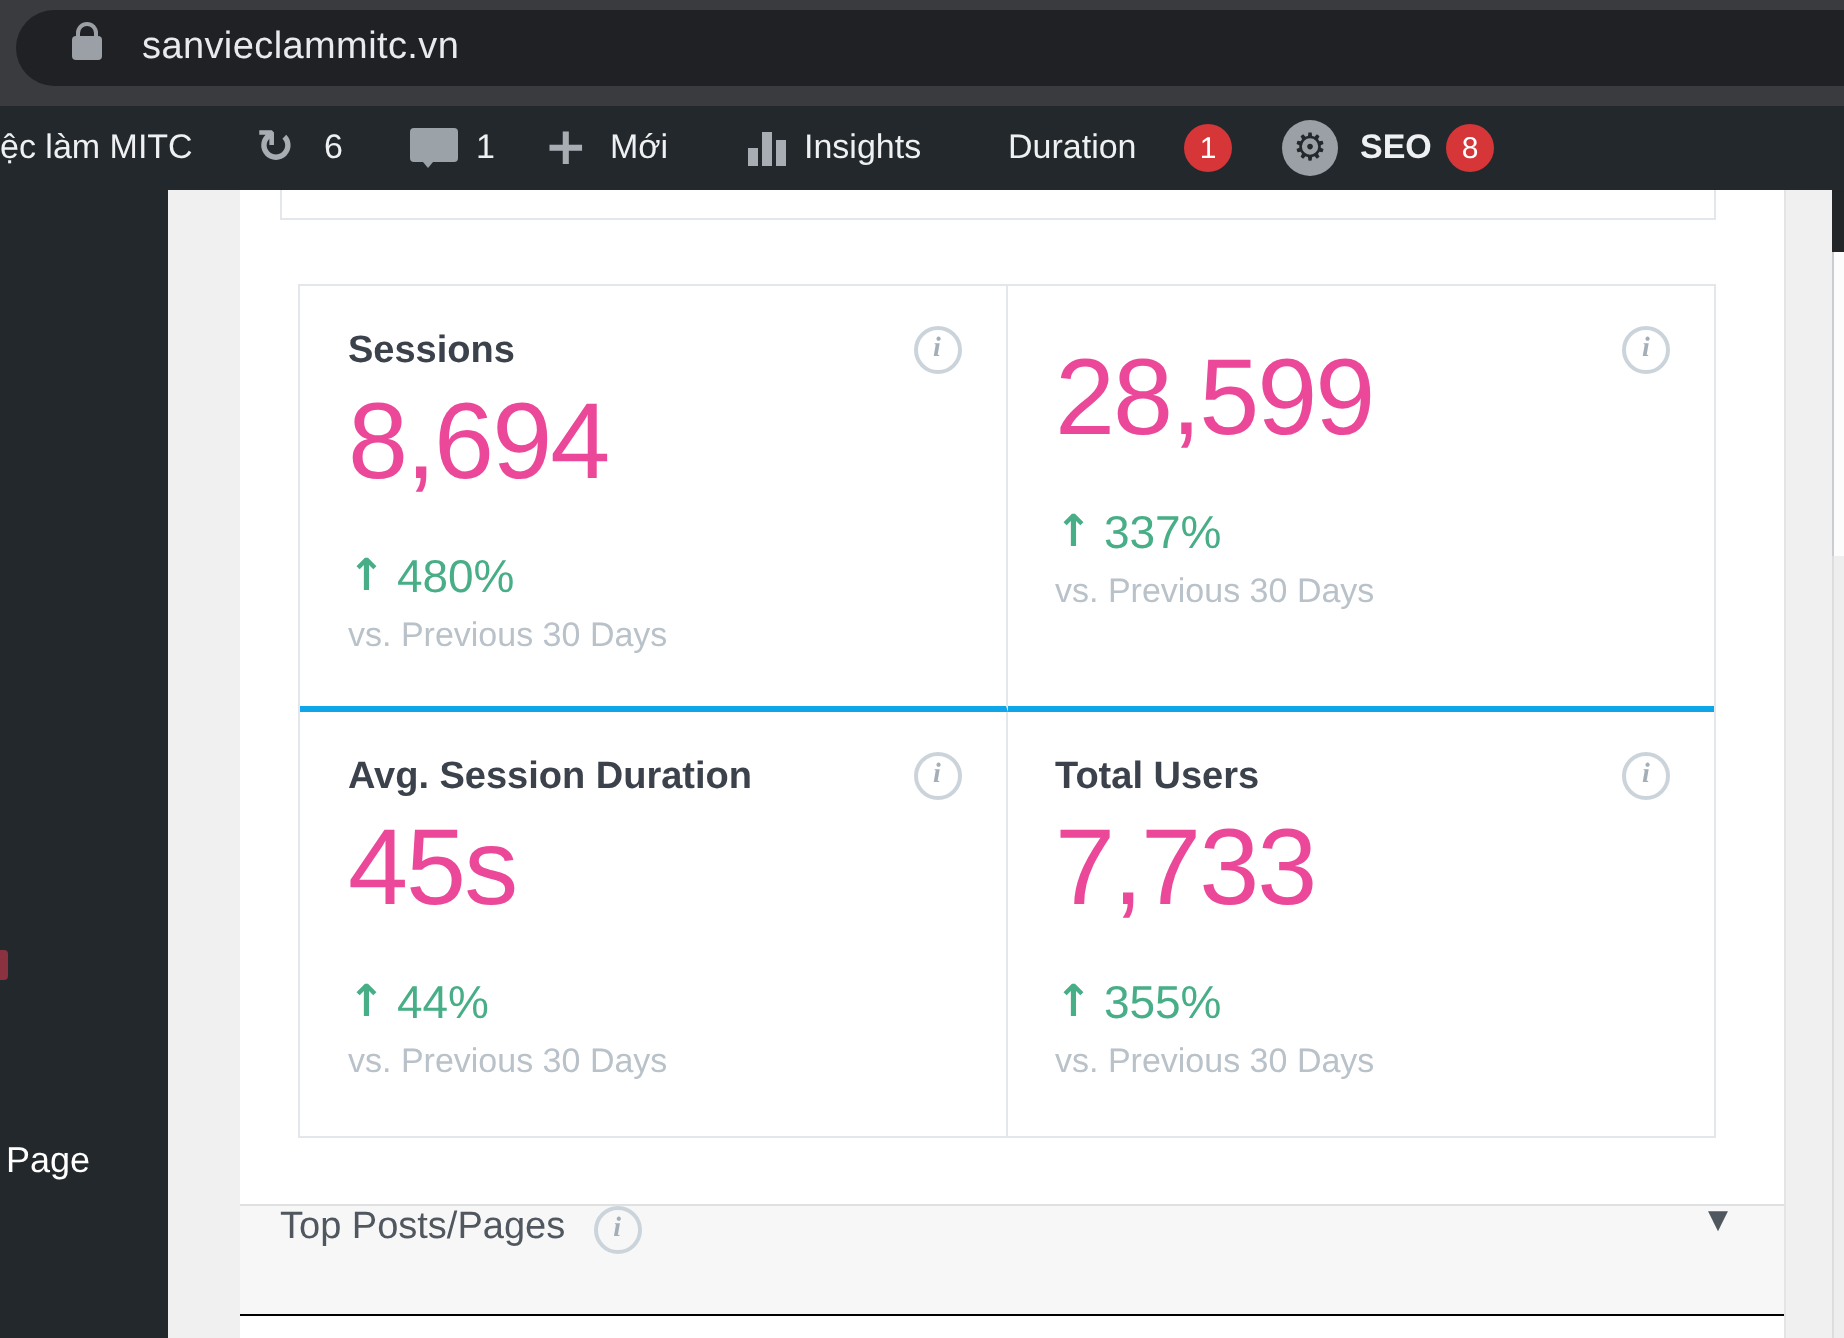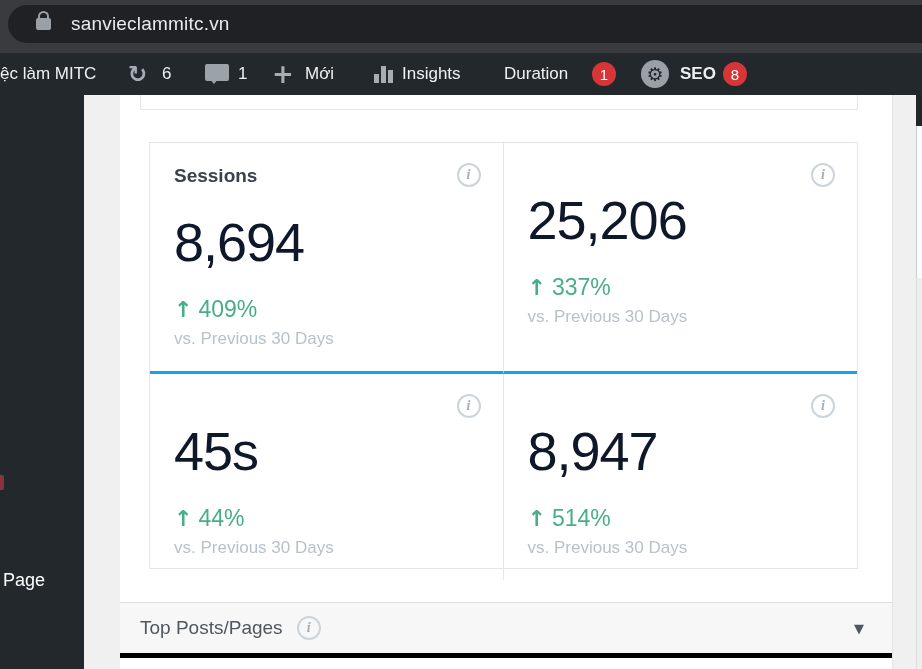--- a/index.html
+++ b/index.html
@@ -54,28 +54,28 @@
            display:grid; grid-template-columns:1fr 1fr; grid-template-rows:1fr 1fr;
            border:1px solid #e3e6ea; background:#fff; }
   .cell { position:relative; padding:22px 24px; }
   .cell.br { border-right:1px solid #e3e6ea; }
   .cell.bb { border-bottom:3px solid #0ea5e9; }
   .card-title { font-size:19px; font-weight:700; color:#3c424c; }
   .info { position:absolute; right:22px; top:20px; width:24px; height:24px;
           border:2px solid #ccd4db; border-radius:50%; color:#a4aeb8;
           font-family:"Liberation Serif", serif; font-style:italic; font-weight:700;
           font-size:14px; display:flex; align-items:center; justify-content:center; background:#fff; }
-  .card-value { font-size:54px; color:#0f172a; margin-top:24px; letter-spacing:-1px; }
+  .card-value { font-size:54px; color:#ec4899; margin-top:3px; letter-spacing:-1px; }
   .card-change { margin-top:23px; color:#48ae87; font-size:23px; display:flex; align-items:center; }
   .arrow { font-weight:700; margin-right:6px; font-family:"DejaVu Sans", sans-serif; font-size:22px; }
   .card-compare { margin-top:6px; font-size:17px; color:#b9c1c9; }
 
   .section-head { position:absolute; left:0; top:507px; width:100%; height:56px;
-                  background:#f7f7f8; border-top:1px solid #dfe0e2; border-bottom:5px solid #000000;
-                  display:flex; align-items:center; padding-left:20px; }
+                  background:#f7f7f8; border-top:1px solid #dfe0e2; border-bottom:1px solid #000000;
+                  display:flex; align-items:flex-start; padding-left:20px; }
   .section-title { font-size:19px; color:#50575e; }
   .section-head .info { position:static; margin-left:14px; background:transparent; }
   .caret { position:absolute; right:28px; color:#50575e; font-size:13px;
            font-family:"DejaVu Sans", sans-serif; }
 
   
   .sb-cap   { position:absolute; right:0; top:95px;  width:6px; height:31px;  background:#232629; }
   .sb-thumb { position:absolute; right:0; top:126px; width:6px; height:152px; background:#fcfcfd; border-left:1px solid #c9ccd0; }
   .sb-track { position:absolute; right:0; top:278px; width:6px; bottom:0;     background:#eeeeef; border-left:1px solid #dddde0; }
 </style>
@@ -148,57 +148,59 @@
     <div class="stats">
 
       <div class="cell br bb">
         <div class="card-title">Sessions</div>
         <span class="info">
             <span>i</span>
           </span>
         <div class="card-value">8,694</div>
         <div class="card-change">
           <span class="arrow">↑</span>
-          <span>409%</span>
+          <span>480%</span>
         </div>
         <div class="card-compare">vs. Previous 30 Days</div>
       </div>
 
       <div class="cell bb">
         <span class="info">
             <span>i</span>
           </span>
-        <div class="card-value">25,206</div>
+        <div class="card-value">28,599</div>
         <div class="card-change">
           <span class="arrow">↑</span>
           <span>337%</span>
         </div>
         <div class="card-compare">vs. Previous 30 Days</div>
       </div>
 
       <div class="cell br">
+        <div class="card-title">Avg. Session Duration</div>
         <span class="info">
             <span>i</span>
           </span>
         <div class="card-value">45s</div>
         <div class="card-change">
           <span class="arrow">↑</span>
           <span>44%</span>
         </div>
         <div class="card-compare">vs. Previous 30 Days</div>
       </div>
 
       <div class="cell">
-        <span class="info">
-            <span>i</span>
-          </span>
-        <div class="card-value">8,947</div>
-        <div class="card-change">
-          <span class="arrow">↑</span>
-          <span>514%</span>
+        <div class="card-title">Total Users</div>
+        <span class="info">
+            <span>i</span>
+          </span>
+        <div class="card-value">7,733</div>
+        <div class="card-change">
+          <span class="arrow">↑</span>
+          <span>355%</span>
         </div>
         <div class="card-compare">vs. Previous 30 Days</div>
       </div>
 
     </div>
 
     <div class="section-head">
       <span class="section-title">Top Posts/Pages</span>
       <span class="info">
           <span>i</span>

